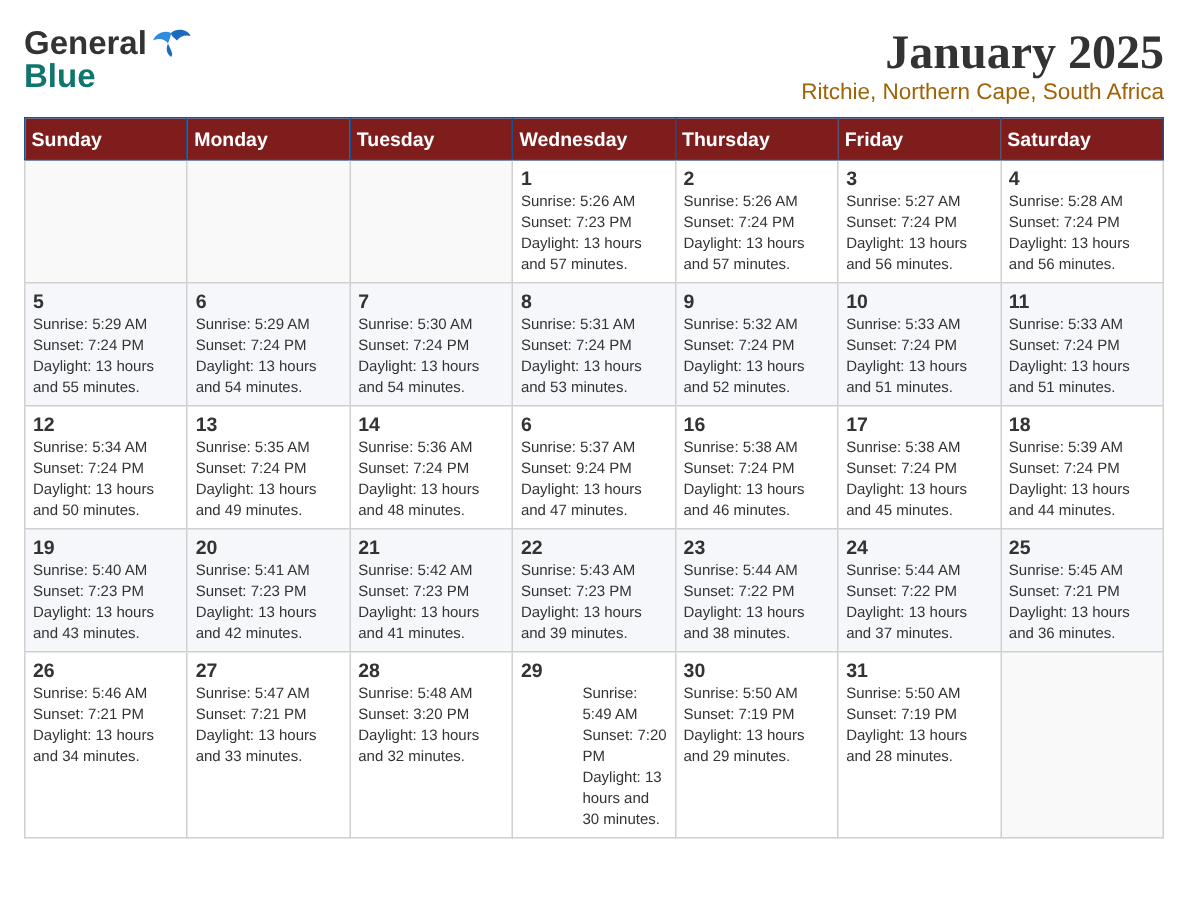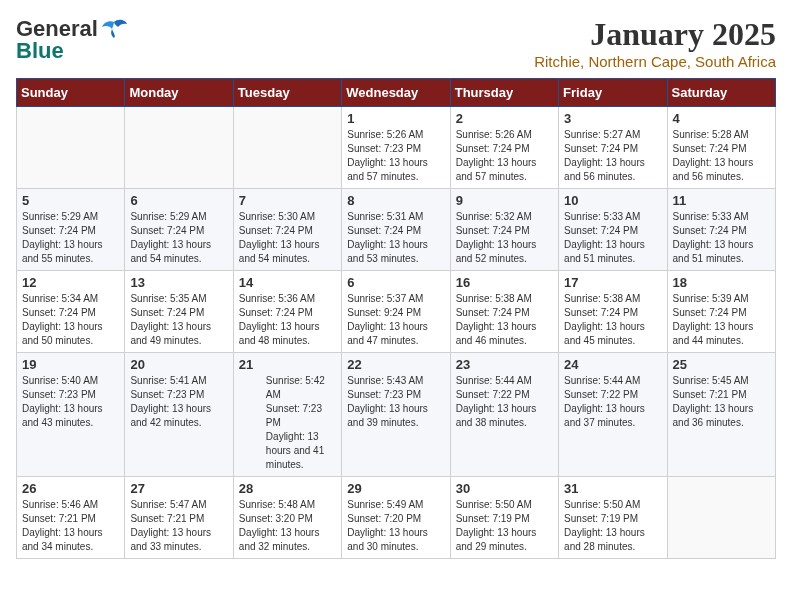--- a/index.html
+++ b/index.html
@@ -249,21 +249,21 @@
 Daylight: 13 hours and 43 minutes.</div>
         </td>
         <td>
           <div class="day-number">20</div>
           <div class="day-info" style="white-space: pre-line;">Sunrise: 5:41 AM
 Sunset: 7:23 PM
 Daylight: 13 hours and 42 minutes.</div>
         </td>
         <td>
           <div class="day-number">21</div>
-          <div class="day-info" style="white-space: pre-line; margin-left: 27px;">Sunrise: 5:42 AM
+          <div class="day-info" style="white-space: pre-line;">Sunrise: 5:42 AM
 Sunset: 7:23 PM
 Daylight: 13 hours and 41 minutes.</div>
         </td>
         <td>
           <div class="day-number">22</div>
           <div class="day-info" style="white-space: pre-line;">Sunrise: 5:43 AM
 Sunset: 7:23 PM
 Daylight: 13 hours and 39 minutes.</div>
         </td>
         <td>
@@ -299,21 +299,21 @@
 Daylight: 13 hours and 33 minutes.</div>
         </td>
         <td>
           <div class="day-number">28</div>
           <div class="day-info" style="white-space: pre-line;">Sunrise: 5:48 AM
 Sunset: 3:20 PM
 Daylight: 13 hours and 32 minutes.</div>
         </td>
         <td>
           <div class="day-number">29</div>
-          <div class="day-info" style="white-space: pre-line;">Sunrise: 5:49 AM
+          <div class="day-info" style="white-space: pre-line; margin-left: 41px;">Sunrise: 5:49 AM
 Sunset: 7:20 PM
 Daylight: 13 hours and 30 minutes.</div>
         </td>
         <td>
           <div class="day-number">30</div>
           <div class="day-info" style="white-space: pre-line;">Sunrise: 5:50 AM
 Sunset: 7:19 PM
 Daylight: 13 hours and 29 minutes.</div>
         </td>
         <td>

